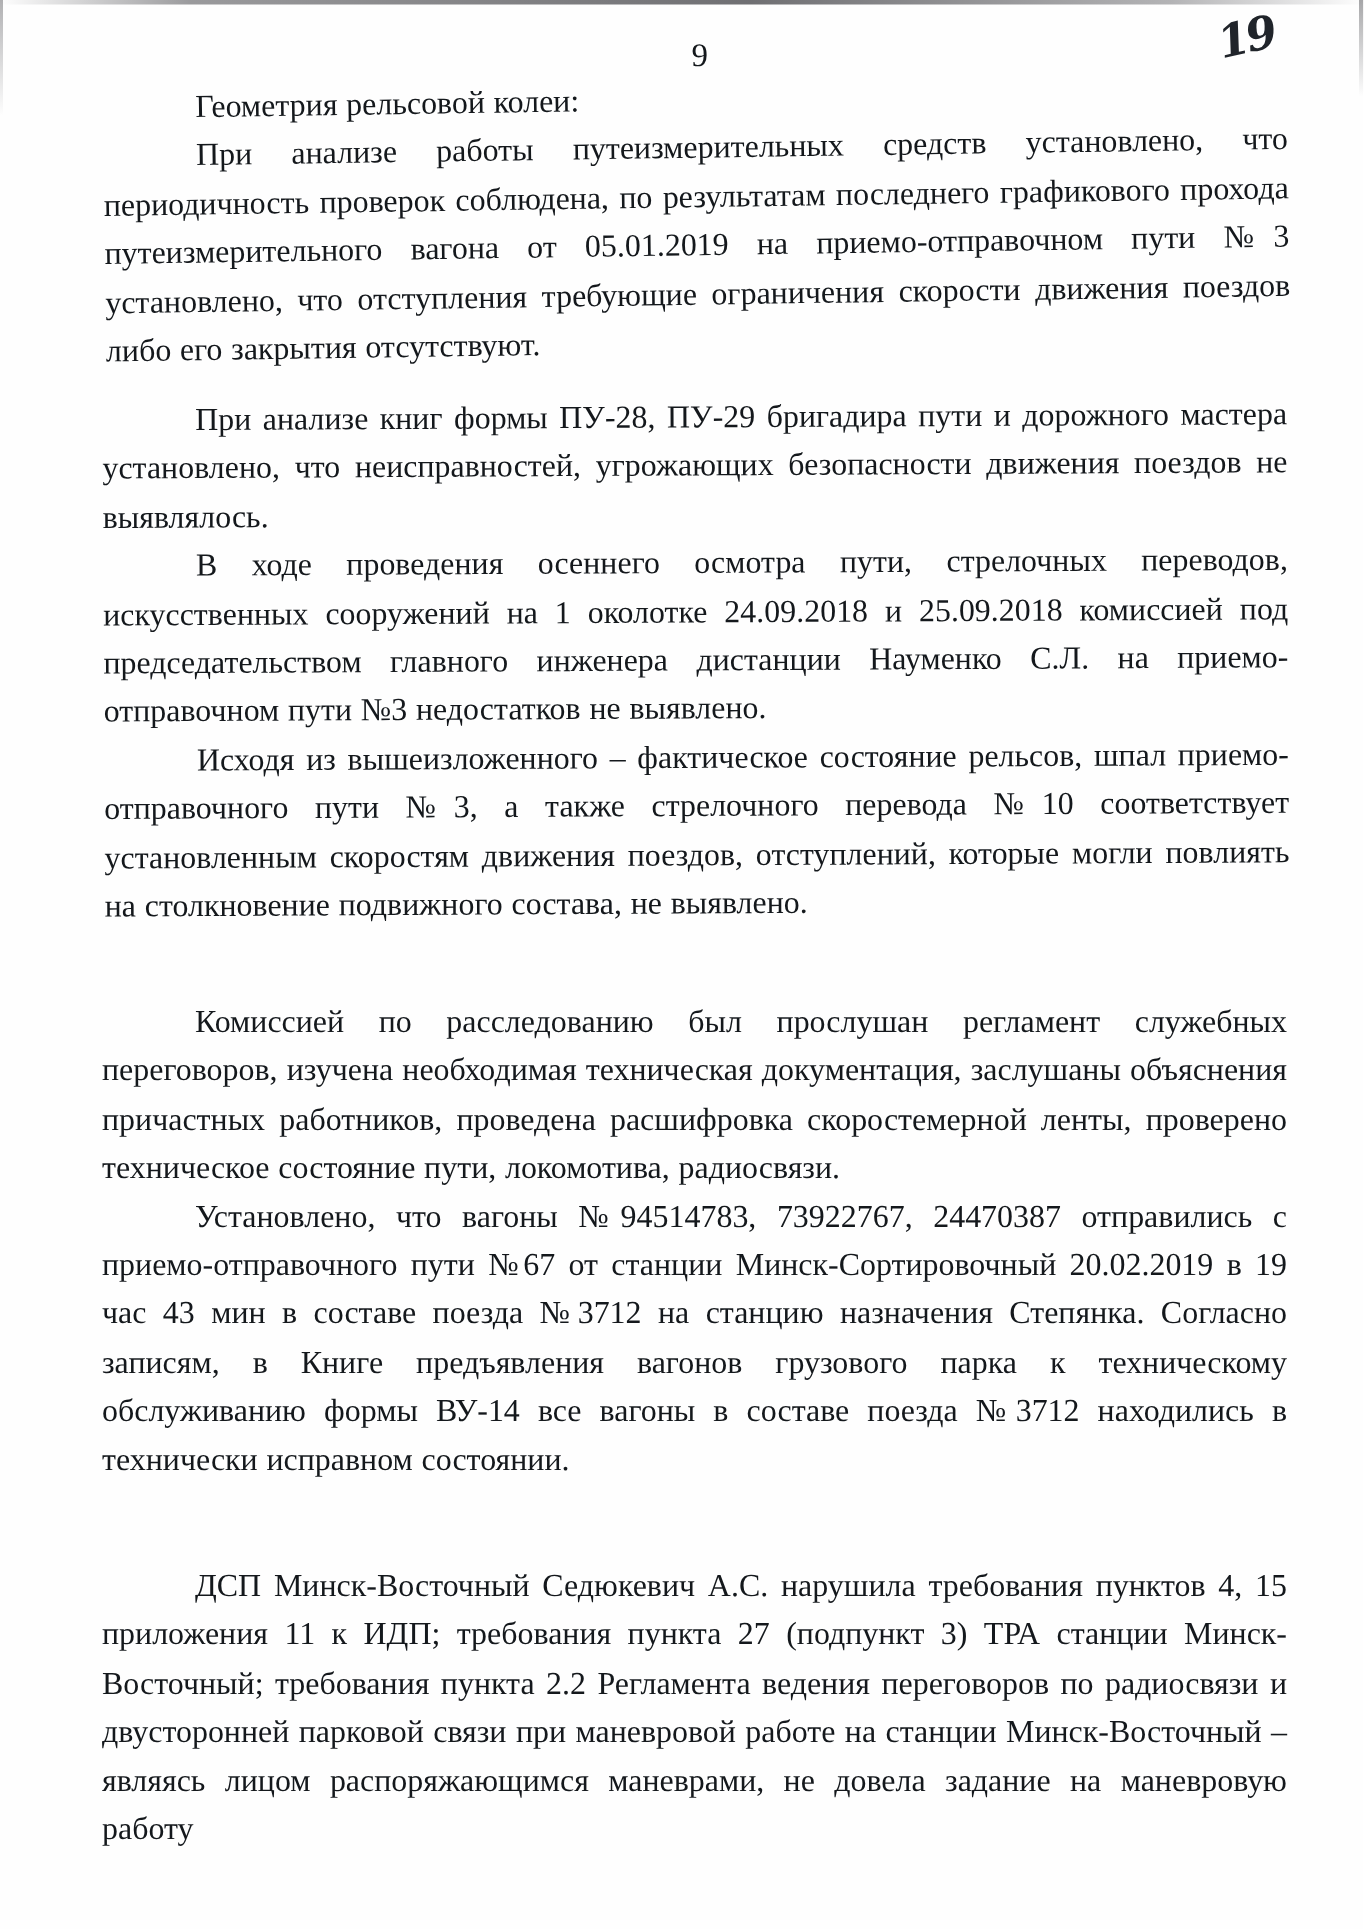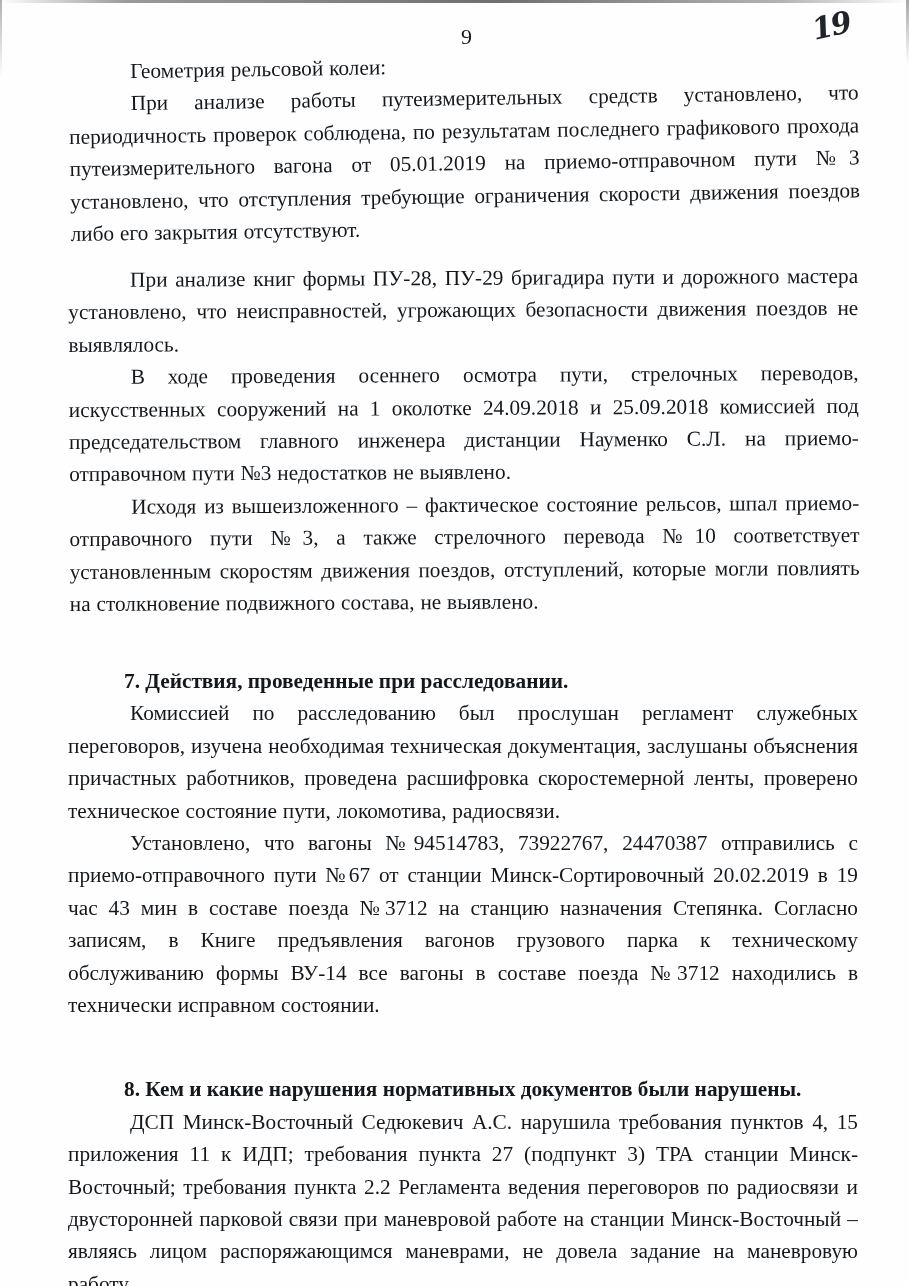--- a/index.html
+++ b/index.html
@@ -143,24 +143,22 @@
     <div class="gap-sm"></div>
 
     <div class="skew-block-2">
       <p class="para">При анализе книг формы ПУ-28, ПУ-29 бригадира пути и дорожного мастера установлено, что неисправностей, угрожающих безопасности движения поездов не выявлялось.</p>
       <p class="para">В ходе проведения осеннего осмотра пути, стрелочных переводов, искусственных сооружений на 1 околотке 24.09.2018 и 25.09.2018 комиссией под председательством главного инженера дистанции Науменко С.Л. на приемо-отправочном пути №3 недостатков не выявлено.</p>
       <p class="para">Исходя из вышеизложенного – фактическое состояние рельсов, шпал приемо-отправочного пути №3, а также стрелочного перевода №10 соответствует установленным скоростям движения поездов, отступлений, которые могли повлиять на столкновение подвижного состава, не выявлено.</p>
     </div>
 
     <div class="gap-lg"></div>
 
-    <p class="heading">7. Действия, проведенные при расследовании.</p>
     <p class="para">Комиссией по расследованию был прослушан регламент служебных переговоров, изучена необходимая техническая документация, заслушаны объяснения причастных работников, проведена расшифровка скоростемерной ленты, проверено техническое состояние пути, локомотива, радиосвязи.</p>
     <p class="para">Установлено, что вагоны №94514783, 73922767, 24470387 отправились с приемо-отправочного пути №67 от станции Минск-Сортировочный 20.02.2019 в 19 час 43 мин в составе поезда №3712 на станцию назначения Степянка. Согласно записям, в Книге предъявления вагонов грузового парка к техническому обслуживанию формы ВУ-14 все вагоны в составе поезда №3712 находились в технически исправном состоянии.</p>
 
     <div class="gap-xl"></div>
 
-    <p class="heading">8. Кем и какие нарушения нормативных документов были нарушены.</p>
     <p class="para">ДСП Минск-Восточный Седюкевич А.С. нарушила требования пунктов 4, 15 приложения 11 к ИДП; требования пункта 27 (подпункт 3) ТРА станции Минск-Восточный; требования пункта 2.2 Регламента ведения переговоров по радиосвязи и двусторонней парковой связи при маневровой работе на станции Минск-Восточный – являясь лицом распоряжающимся маневрами, не довела задание на маневровую работу</p>
 
   </div>
 
 </div>
 
 </body></html>

